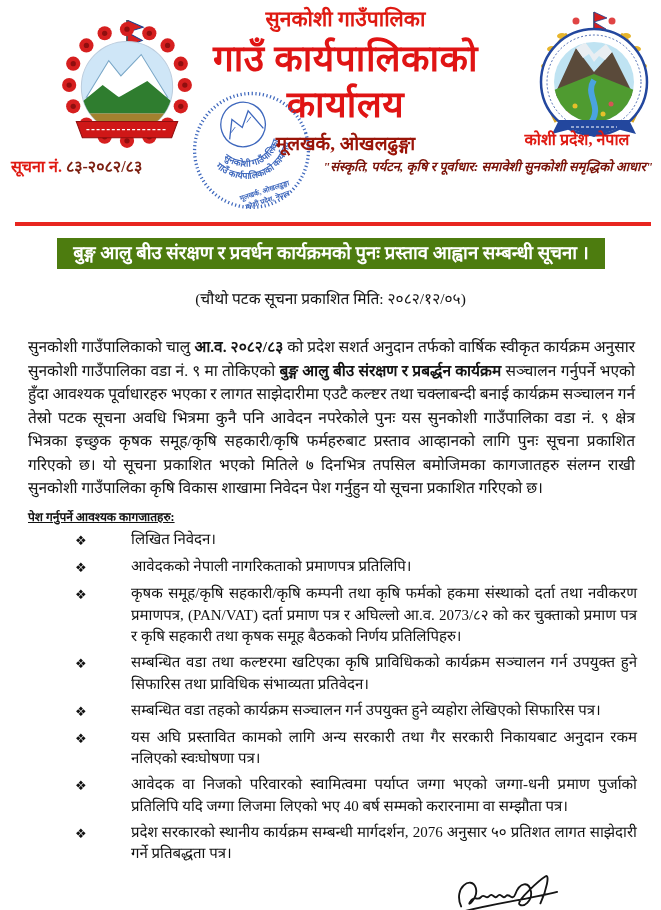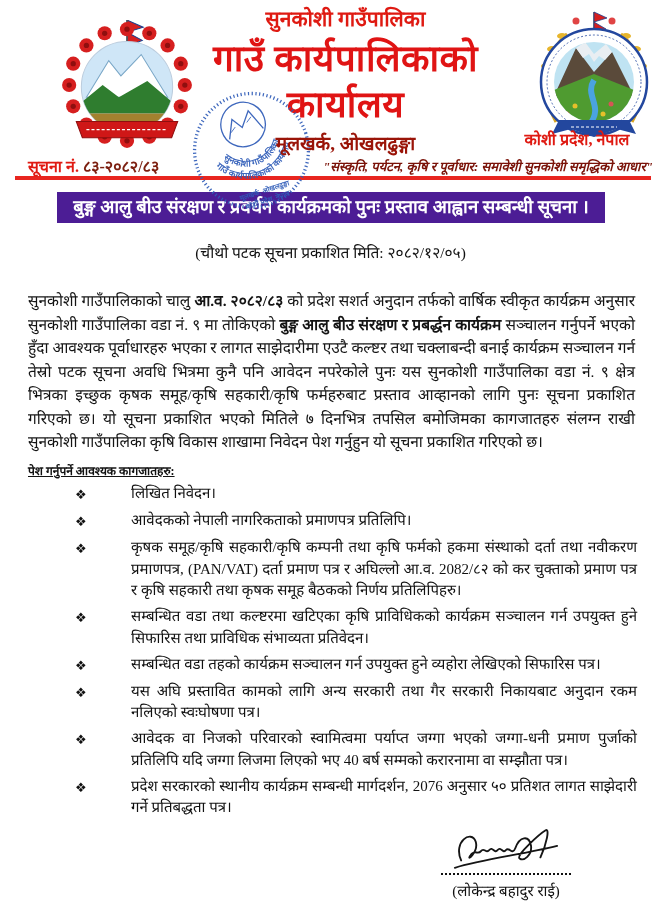--- a/index.html
+++ b/index.html
@@ -4,41 +4,41 @@
 <style>
   * { box-sizing: border-box; margin: 0; padding: 0; }
   html,body { background:#ffffff; }
   body { font-family: "Liberation Serif", "DejaVu Serif", serif; }
   .page {
     position: relative; width: 661px; height: 910px; margin: 0 auto;
     background: #ffffff; overflow: hidden; color:#111;
   }
 
   
-  .header { position: relative; height: 176px; }
+  .header { position: relative; height: 222px; }
   .logo-left  { position:absolute; left:58px;  top:20px; width:138px; height:128px; }
   .logo-right { position:absolute; right:8px;  top:10px; width:118px; height:138px; }
   .head-text { position:absolute; left:150px; right:120px; top:6px; text-align:center; }
   .muni-name  { color:#df1a12; font-size:21px; font-weight:bold; line-height:26px; }
   .office-name{ color:#e01414; font-size:37px; font-weight:bold; line-height:46px; margin-top:4px; letter-spacing:0.5px; }
   .address    { color:#9a1408; font-size:19px; font-weight:bold; line-height:24px; margin-top:4px; position:relative; z-index:3; }
   .province   { position:absolute; right:4px; top:128px; width:160px; text-align:center;
                 color:#df1a12; font-size:16px; font-weight:bold; z-index:3; }
-  .notice-no  { position:absolute; left:28px; top:155px; font-size:16px; font-weight:bold; z-index:3; }
+  .notice-no  { position:absolute; left:11px; top:155px; font-size:16px; font-weight:bold; z-index:3; }
   .notice-no .lbl { color:#e01a12; }
   .notice-no .val { color:#7c1f10; }
   .slogan     { position:absolute; right:8px; top:157px; width:365px; text-align:right;
                 color:#7a1208; font-size:13px; font-weight:bold; font-style:italic; z-index:3; }
   .seal { position:absolute; left:190px; top:86px; width:124px; height:132px;
           transform:rotate(-18deg); opacity:0.92; z-index:2; pointer-events:none; }
 
   .red-rule-top { height:4px; background:#e8251f; margin:0 10px 0 15px; position:relative; z-index:1; }
 
   
-  .banner { margin:12px 56px 0 57px; background:#4c1d95; color:#fff; text-align:center;
+  .banner { margin:12px 56px 0 57px; background:#4d7c0f; color:#fff; text-align:center;
             font-size:18.5px; font-weight:bold; line-height:31px; height:31px; }
   .pubdate { text-align:center; margin-top:18px; font-size:15.5px; color:#111; }
 
   
   .body-para { margin:26px 26px 0 28px; font-size:15.5px; line-height:23.5px; text-align:justify; color:#141414; }
   .docs-heading { margin:8px 0 2px 28px; font-size:12px; font-weight:bold; text-decoration:underline; }
   .doc-list { list-style:none; margin:4px 24px 0 75px; }
   .doc-list li { display:flex; margin-top:4.5px; font-size:15px; line-height:21.5px; }
   .doc-list .blt { width:20px; flex:0 0 20px; font-size:13px; color:#111; padding-top:1px; }
   .doc-list .txt { flex:1; text-align:justify;margin-left:36px; }
@@ -215,21 +215,21 @@
     <li>
         <span class="blt">❖</span>
         <span class="txt">लिखित निवेदन।</span>
       </li>
     <li>
         <span class="blt">❖</span>
         <span class="txt">आवेदकको नेपाली नागरिकताको प्रमाणपत्र प्रतिलिपि।</span>
       </li>
     <li>
         <span class="blt">❖</span>
-        <span class="txt">कृषक समूह/कृषि सहकारी/कृषि कम्पनी तथा कृषि फर्मको हकमा संस्थाको दर्ता तथा नवीकरण प्रमाणपत्र, (PAN/VAT) दर्ता प्रमाण पत्र र अघिल्लो आ.व. 2082/८२ को कर चुक्ताको प्रमाण पत्र र कृषि सहकारी तथा कृषक समूह बैठकको निर्णय प्रतिलिपिहरु।</span>
+        <span class="txt">कृषक समूह/कृषि सहकारी/कृषि कम्पनी तथा कृषि फर्मको हकमा संस्थाको दर्ता तथा नवीकरण प्रमाणपत्र, (PAN/VAT) दर्ता प्रमाण पत्र र अघिल्लो आ.व. 2073/८२ को कर चुक्ताको प्रमाण पत्र र कृषि सहकारी तथा कृषक समूह बैठकको निर्णय प्रतिलिपिहरु।</span>
       </li>
     <li>
         <span class="blt">❖</span>
         <span class="txt">सम्बन्धित वडा तथा कल्ष्टरमा खटिएका कृषि प्राविधिकको कार्यक्रम सञ्चालन गर्न उपयुक्त हुने सिफारिस तथा प्राविधिक संभाव्यता प्रतिवेदन।</span>
       </li>
     <li>
         <span class="blt">❖</span>
         <span class="txt">सम्बन्धित वडा तहको कार्यक्रम सञ्चालन गर्न उपयुक्त हुने व्यहोरा लेखिएको सिफारिस पत्र।</span>
       </li>
     <li>

